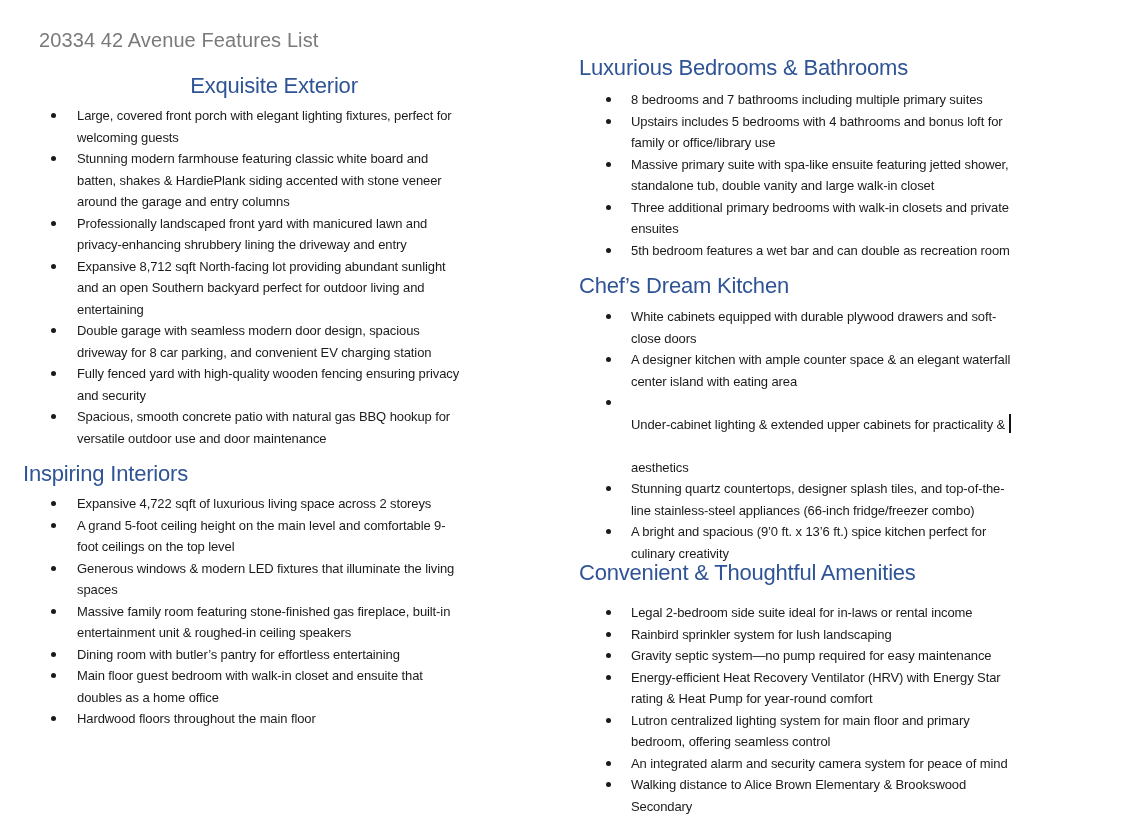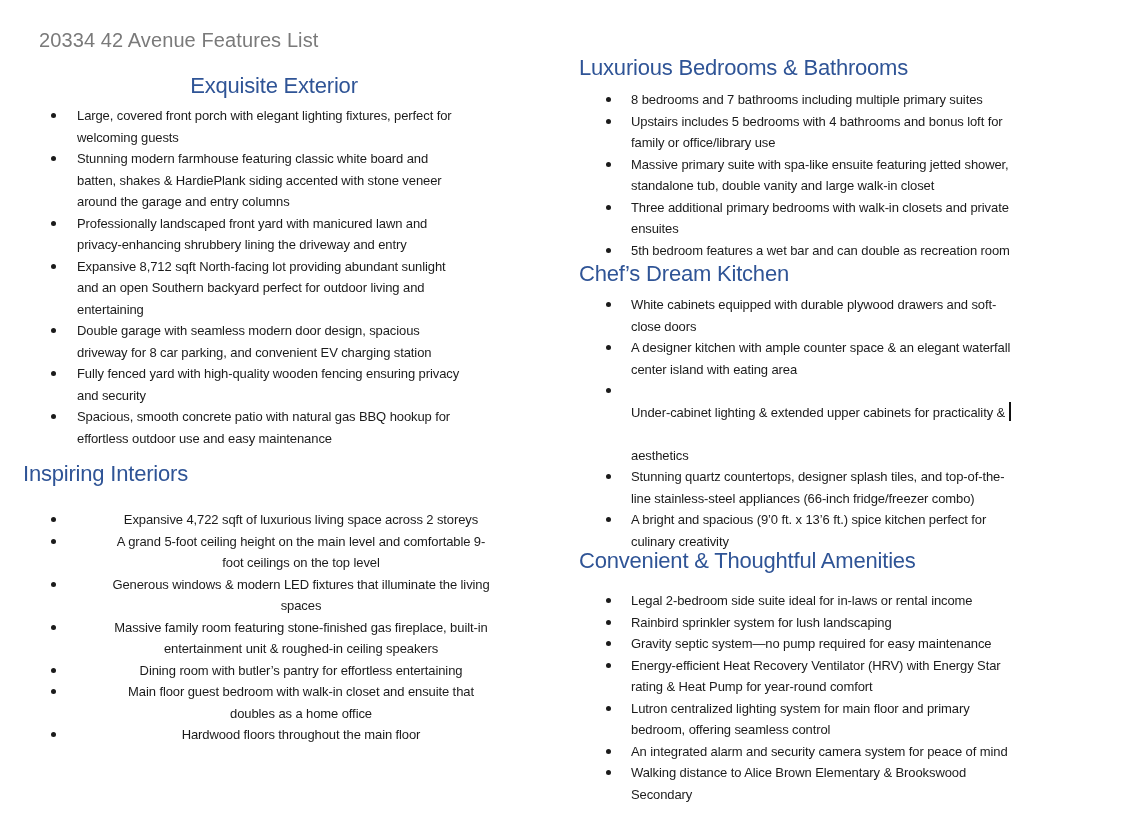--- a/index.html
+++ b/index.html
@@ -61,25 +61,25 @@
     border-radius: 50%;
     background: #1b1b1b;
   }
   .col-right ul.feature-list li { padding-left: 52px; }
   .col-right ul.feature-list li::before { left: 27px; }
 
   
   #h-exterior   { margin-top: 73px; text-align: center; }
   #ul-exterior  { margin-top: 6px; }
   #h-interiors  { margin-top: 12px; }
-  #ul-interiors { margin-top: 22px; text-align: center; }
+  #ul-interiors { margin-top: 6px; }
 
   #h-bedrooms   { margin-top: 55px; }
   #ul-bedrooms  { margin-top: 8px; }
-  #h-kitchen    { margin-top: 0; }
+  #h-kitchen    { margin-top: 12px; }
   #ul-kitchen   { margin-top: 7px; }
   #h-amenities  { margin-top: -4px; }
   #ul-amenities { margin-top: 16px; }
 
   .text-caret {
     display: inline-block;
     width: 1.5px;
     height: 19px;
     background: #111111;
     vertical-align: -4px;
@@ -103,21 +103,21 @@
     <li>Professionally landscaped front yard with manicured lawn and
 privacy-enhancing shrubbery lining the driveway and entry</li>
     <li>Expansive 8,712 sqft North-facing lot providing abundant sunlight
 and an open Southern backyard perfect for outdoor living and
 entertaining</li>
     <li>Double garage with seamless modern door design, spacious
 driveway for 8 car parking, and convenient EV charging station</li>
     <li>Fully fenced yard with high-quality wooden fencing ensuring privacy
 and security</li>
     <li>Spacious, smooth concrete patio with natural gas BBQ hookup for
-effortless outdoor use and easy maintenance</li>
+versatile outdoor use and door maintenance</li>
   </ul>
 
   <h2 class="section-heading" id="h-interiors">Inspiring Interiors</h2>
   <ul class="feature-list" id="ul-interiors">
     <li>Expansive 4,722 sqft of luxurious living space across 2 storeys</li>
     <li>A grand 5-foot ceiling height on the main level and comfortable 9-
 foot ceilings on the top level</li>
     <li>Generous windows &amp; modern LED fixtures that illuminate the living
 spaces</li>
     <li>Massive family room featuring stone-finished gas fireplace, built-in

